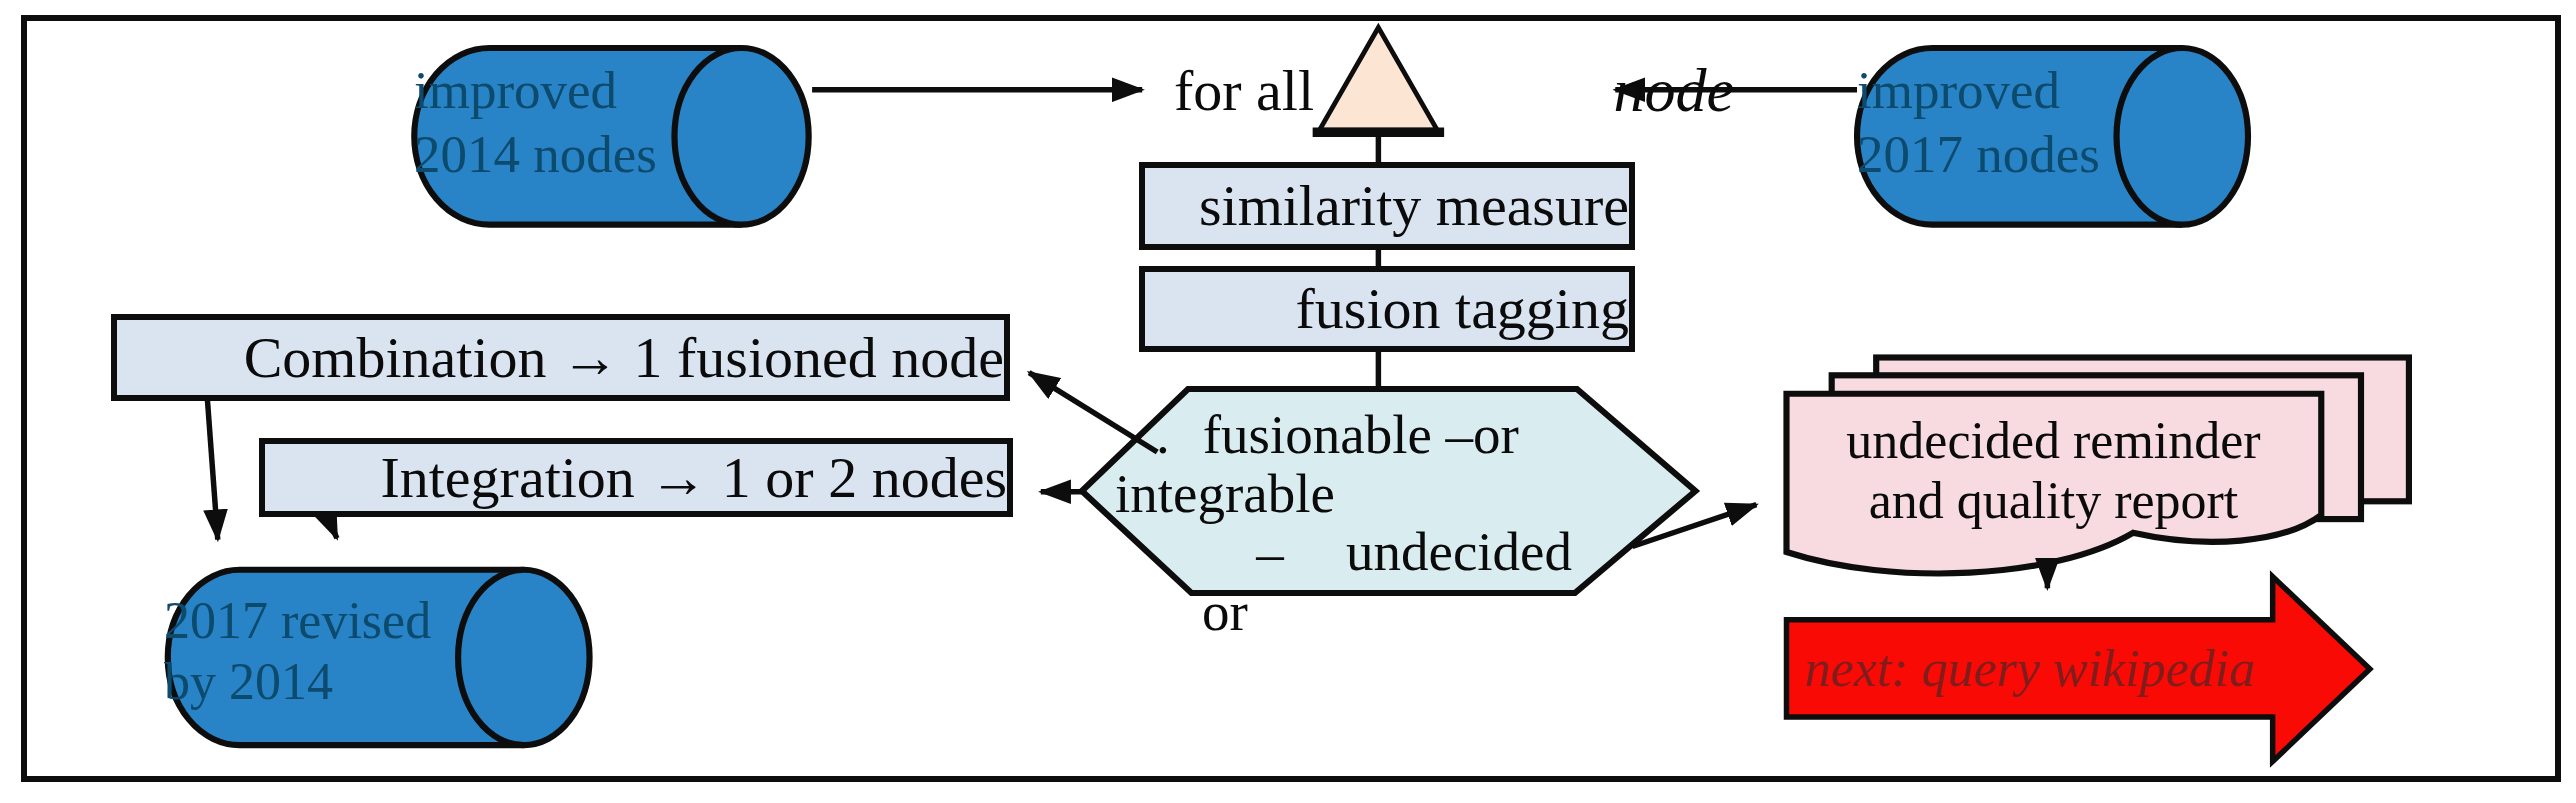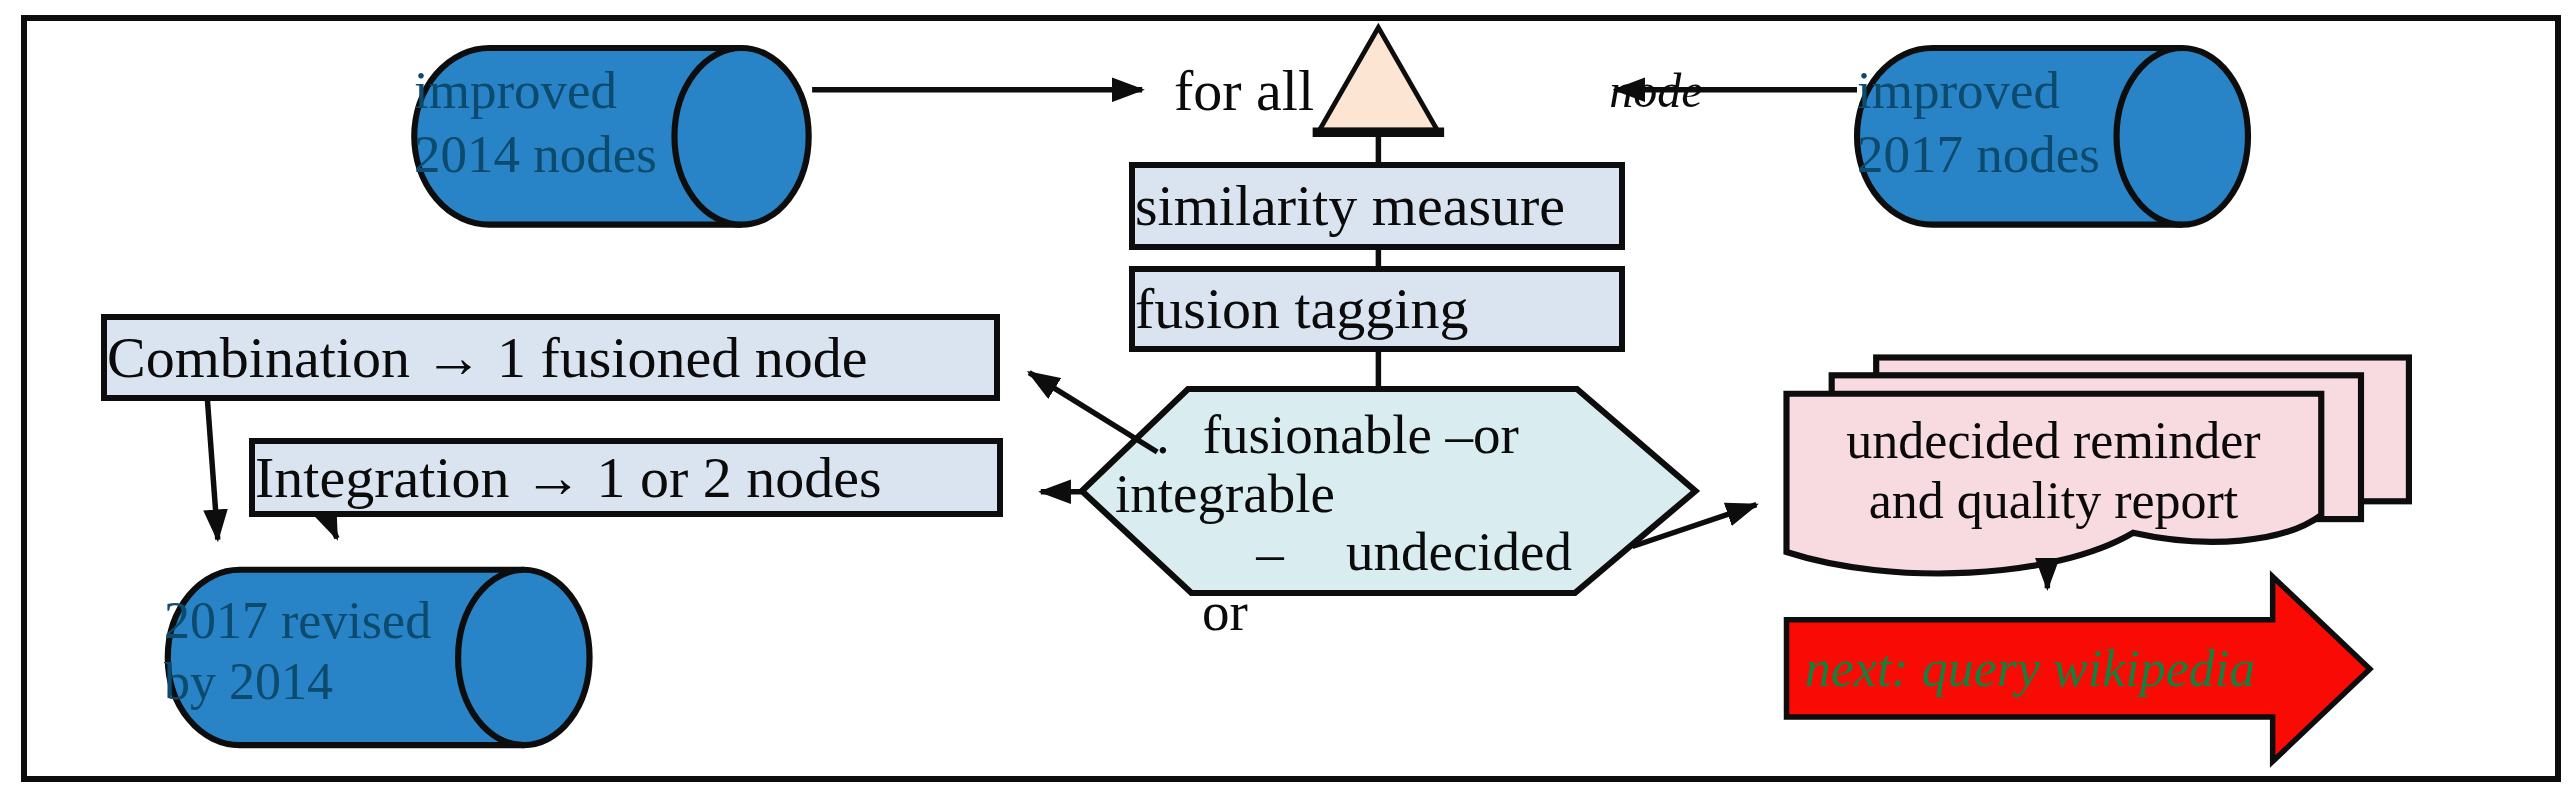--- a/index.html
+++ b/index.html
@@ -8,45 +8,45 @@
     font-family:"Liberation Serif","DejaVu Serif",serif;color:#0b0b0b;
   }
   .frame{
     position:absolute;left:20.5px;top:15px;width:2540px;height:767px;
     border:6.8px solid #0d0d0d;box-sizing:border-box;
   }
   svg.layer{position:absolute;left:0;top:0;}
   
   .box{
     position:absolute;box-sizing:border-box;border:6.2px solid #0d0d0d;background:#dae4f0;
-    display:flex;align-items:center;justify-content:flex-start;
-    font-size:58px;line-height:1;white-space:nowrap;
+    display:flex;align-items:center;justify-content:flex-end;
+    font-size:58px;line-height:1;white-space:nowrap;margin-left:10px;
   }
   .box-sim{left:1129px;top:162px;width:496px;height:88px;}
   .box-fus{left:1129px;top:266px;width:496px;height:86px;}
   .box-com{left:101px;top:314px;width:899px;height:87px;}
   .box-int{left:249px;top:438px;width:754px;height:79px;}
   
   .txt{position:absolute;white-space:nowrap;}
   .t-forall{left:911px;top:52px;width:403px;text-align:right;font-size:58px;line-height:77px;}
-  .t-node{left:1512px;top:52px;width:288px;text-align:center;font-size:48px;line-height:77px;font-style:italic;}
+  .t-node{left:1446px;top:52px;width:288px;text-align:right;font-size:62px;line-height:77px;font-style:italic;}
   .hexline{position:absolute;height:59px;display:flex;align-items:center;font-size:55px;line-height:59px;white-space:nowrap;}
   .hex1{left:1156px;top:405px;}
   .hex2{left:1115px;top:464px;flex-direction:column;}
   .hex3{left:1346px;top:522px;}
   .gap1{margin-left:33px;}
   .gap2{margin-left:90px;}
   .cyltxt{position:absolute;text-align:left;color:#0c4a6e;font-size:53px;line-height:64px;}
   .cyl-l{left:414px;top:58px;width:322px;}
   .cyl-r{left:1857px;top:58px;width:322px;}
   .cyl-b{left:164px;top:590px;width:301px;font-size:52px;line-height:61px;}
   .doctxt{left:1786px;top:411px;width:535px;text-align:center;font-size:52px;line-height:60px;}
   .redtxt{
     left:1794px;top:621px;width:472px;height:96px;display:flex;align-items:center;justify-content:center;
-    color:#15803d;font-style:italic;font-size:52px;line-height:1;position:absolute;white-space:nowrap;
+    color:#7f1d1d;font-style:italic;font-size:52px;line-height:1;position:absolute;white-space:nowrap;
   }
   .it{}
 </style>
 </head>
 <body>
 
 <div class="canvas">
 
   <div class="frame"></div>
 

